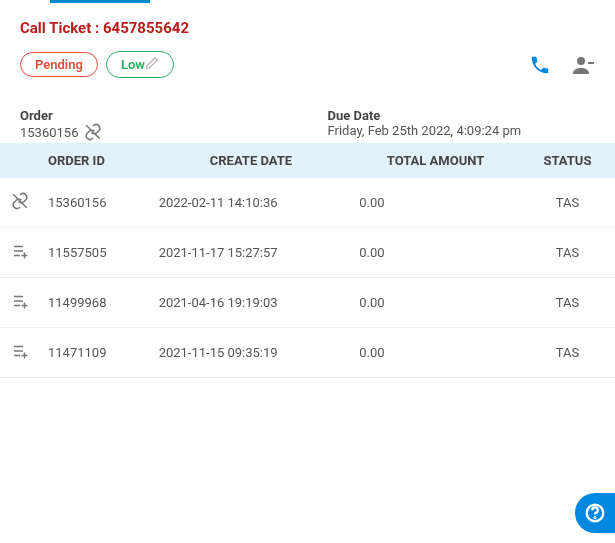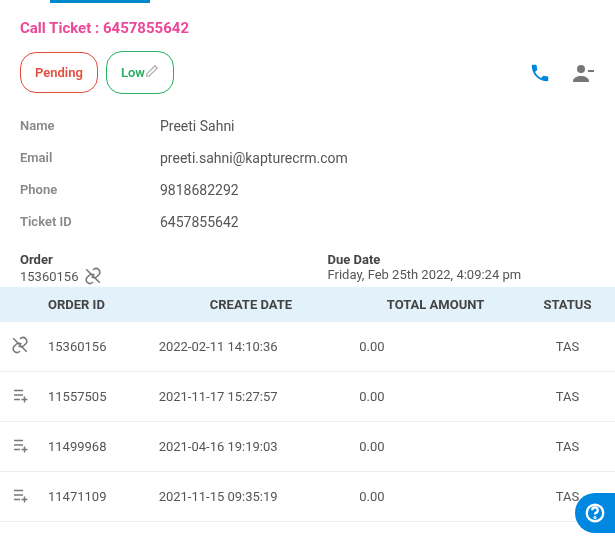--- a/index.html
+++ b/index.html
@@ -18,40 +18,40 @@
       background: #0088cc;
       width: 100px;
       margin-left: 50px;
     }
     .content {
       padding: 16px 20px 0 20px;
     }
     .ticket-title {
       font-weight: 700;
       font-size: 15px;
-      color: #ec4899;
+      color: #b91c1c;
       margin-bottom: 14px;
     }
     .header-row {
       display: flex;
       align-items: center;
       justify-content: space-between;
       margin-bottom: 16px;
     }
     .badges {
       display: flex;
       gap: 8px;
       align-items: center;
     }
     .badge {
       display: inline-flex;
       align-items: center;
       border: 1.5px solid #ccc;
       border-radius: 16px;
-      padding: 12px 14px;
+      padding: 4px 14px;
       font-size: 13px;
       font-weight: 600;
       background: #fff;
       cursor: pointer;
       justify-content: center;
     }
     .badge-pending {
       border-color: #e74c3c;
       color: #e74c3c;
     }
@@ -185,40 +185,20 @@
       <span class="action-icon">
         <svg width="24" height="24" viewBox="0 0 24 24" fill="#777">
             <circle cx="10" cy="8" r="4"></circle>
             <path d="M2 20c0-3 4-5 8-5s8 2 8 5v1H2v-1z"></path>
             <rect x="17" y="9" width="6" height="2"></rect>
           </svg>
       </span>
     </div>
   </div>
 
-  <table class="info-table">
-    <tbody>
-        <tr>
-      <td>Name</td>
-      <td class="link">Preeti Sahni</td>
-    </tr>
-    <tr>
-      <td>Email</td>
-      <td>preeti.sahni@kapturecrm.com</td>
-    </tr>
-    <tr>
-      <td>Phone</td>
-      <td>9818682292</td>
-    </tr>
-    <tr>
-      <td>Ticket ID</td>
-      <td class="link">6457855642</td>
-    </tr>
-  </tbody>
-    </table>
 </div>
 
 <div class="subinfo-row">
   <div class="subinfo-block">
     <div class="subinfo-label">Order</div>
     <div class="subinfo-value">
       <span>15360156</span>
       <span class="row-icon">
         <svg width="18" height="18" viewBox="0 0 24 24" fill="none" stroke="#777" stroke-width="2">
             <path d="M10 13a5 5 0 0 0 7 0l3-3a5 5 0 0 0-7-7l-1 1"></path>

